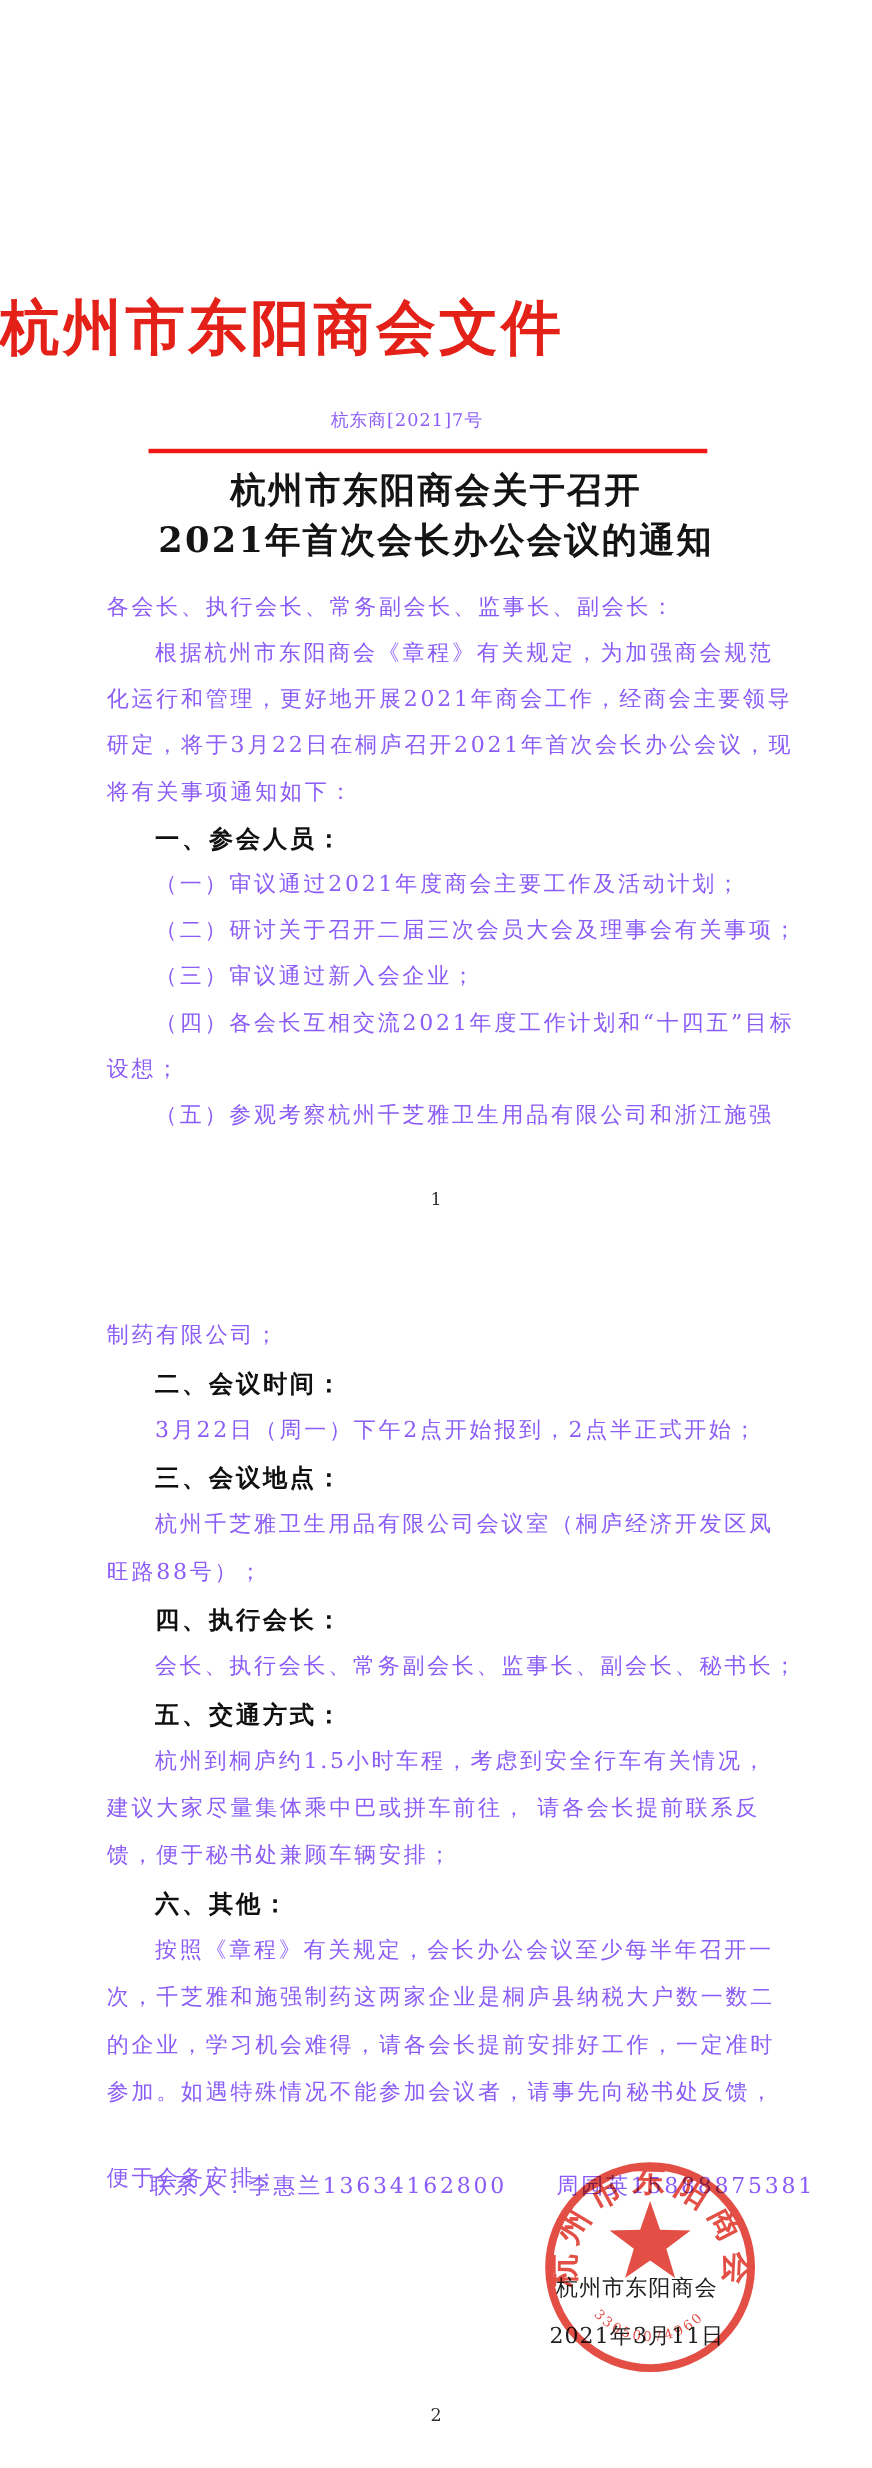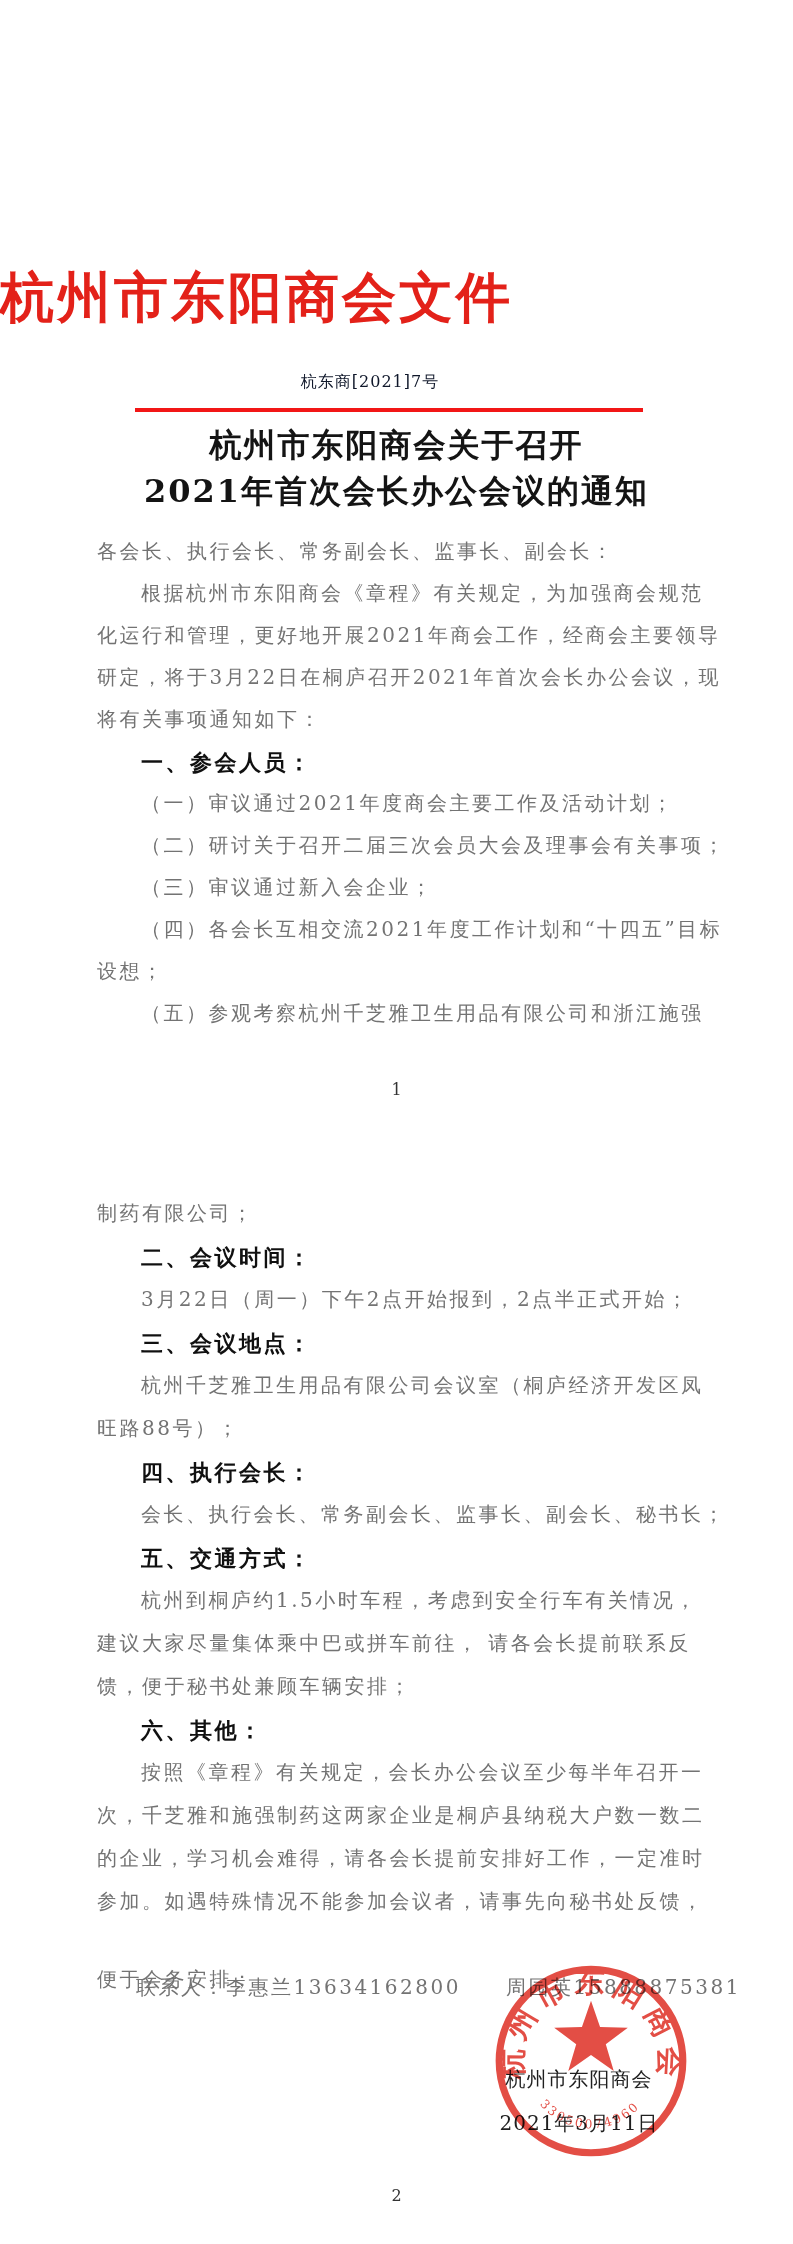--- a/index.html
+++ b/index.html
@@ -9,36 +9,36 @@
     overflow:hidden;
   }
   .letterhead {
     position:absolute; top:250px; left:0; width:793px; text-align:left;
     font-size:54px; font-weight:bold; letter-spacing:3px; color:#e32119;
     white-space:nowrap;
     margin-top:12px;
   }
   .doc-number {
     position:absolute; top:372px; left:0; width:740px; text-align:center;
-    font-size:16px; color:#0f172a; letter-spacing:1px;
+    font-size:16px; color:#8b5cf6; letter-spacing:1px;
   }
   .red-line {
     position:absolute; top:408px; left:135px; width:508px; height:4px;
     background:#f21616;
   }
   .doc-title {
     position:absolute; left:0; width:793px; text-align:center;
     font-size:32px; font-weight:bold; letter-spacing:2px; color:#141414;
     white-space:nowrap;
   }
   #doc-title-1 { top:424px; }
   #doc-title-2 { top:470px; }
   .line {
     position:absolute; left:97px; white-space:nowrap;
-    font-size:20px; letter-spacing:2.5px; color:#737373;
+    font-size:20px; letter-spacing:2.5px; color:#8b5cf6;
   }
   .line.indent  { left:141px; }
   .line.contact { left:126px; }
   .line.heading {
     left:141px; font-weight:bold; font-size:22px; letter-spacing:2.5px;
     color:#101010; font-family:"Liberation Sans","DejaVu Sans",sans-serif;
   }
   .pagenum {
     position:absolute; left:0; width:793px; text-align:center;
     font-size:16px; color:#333333;

